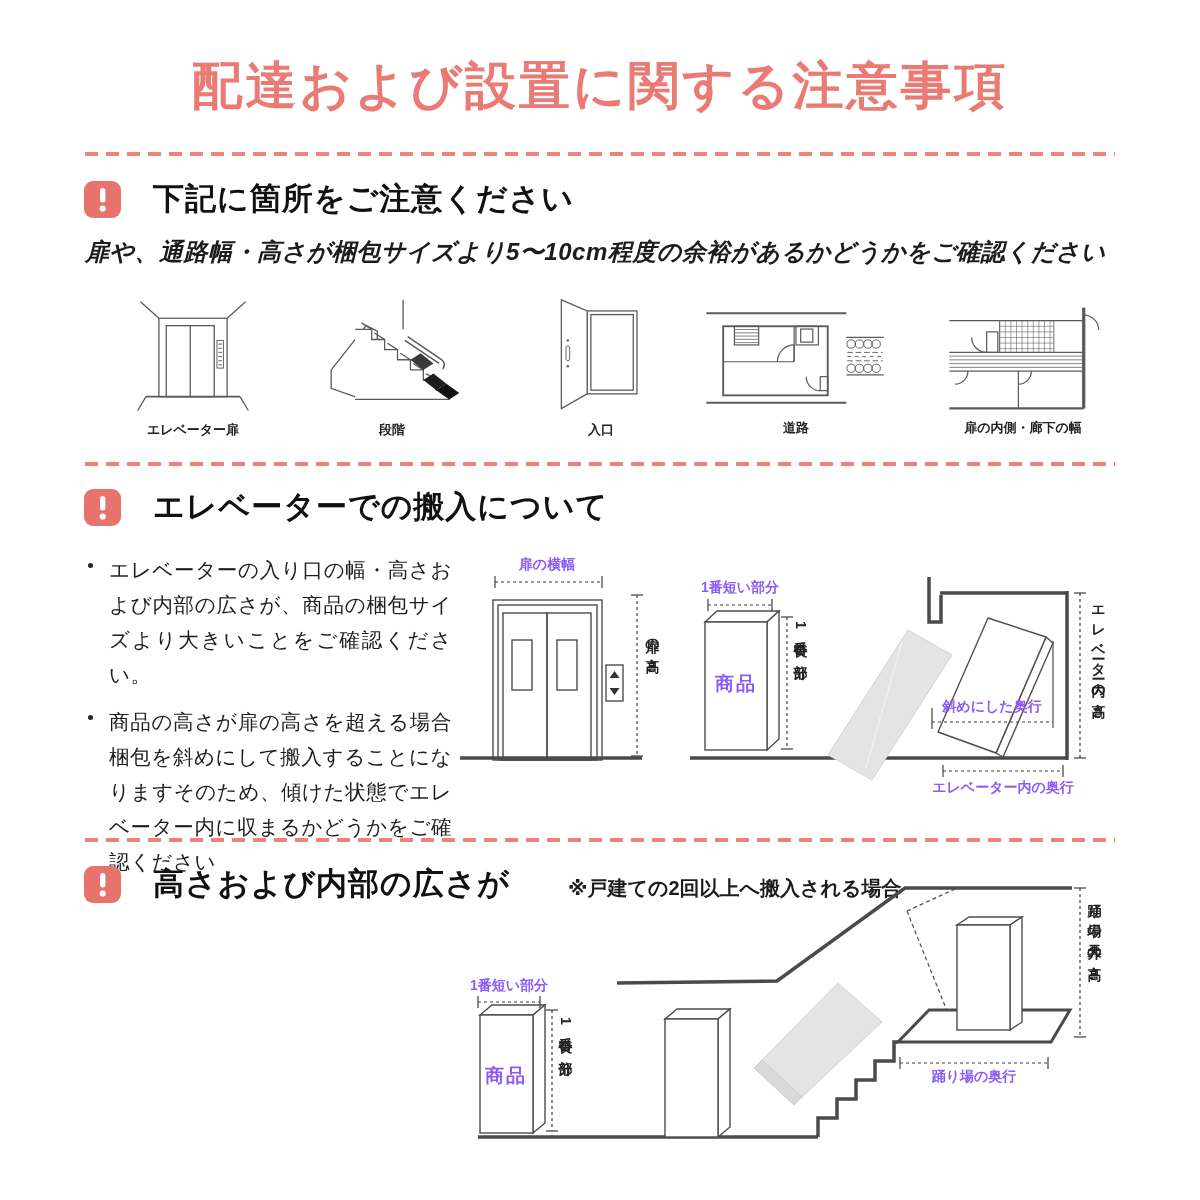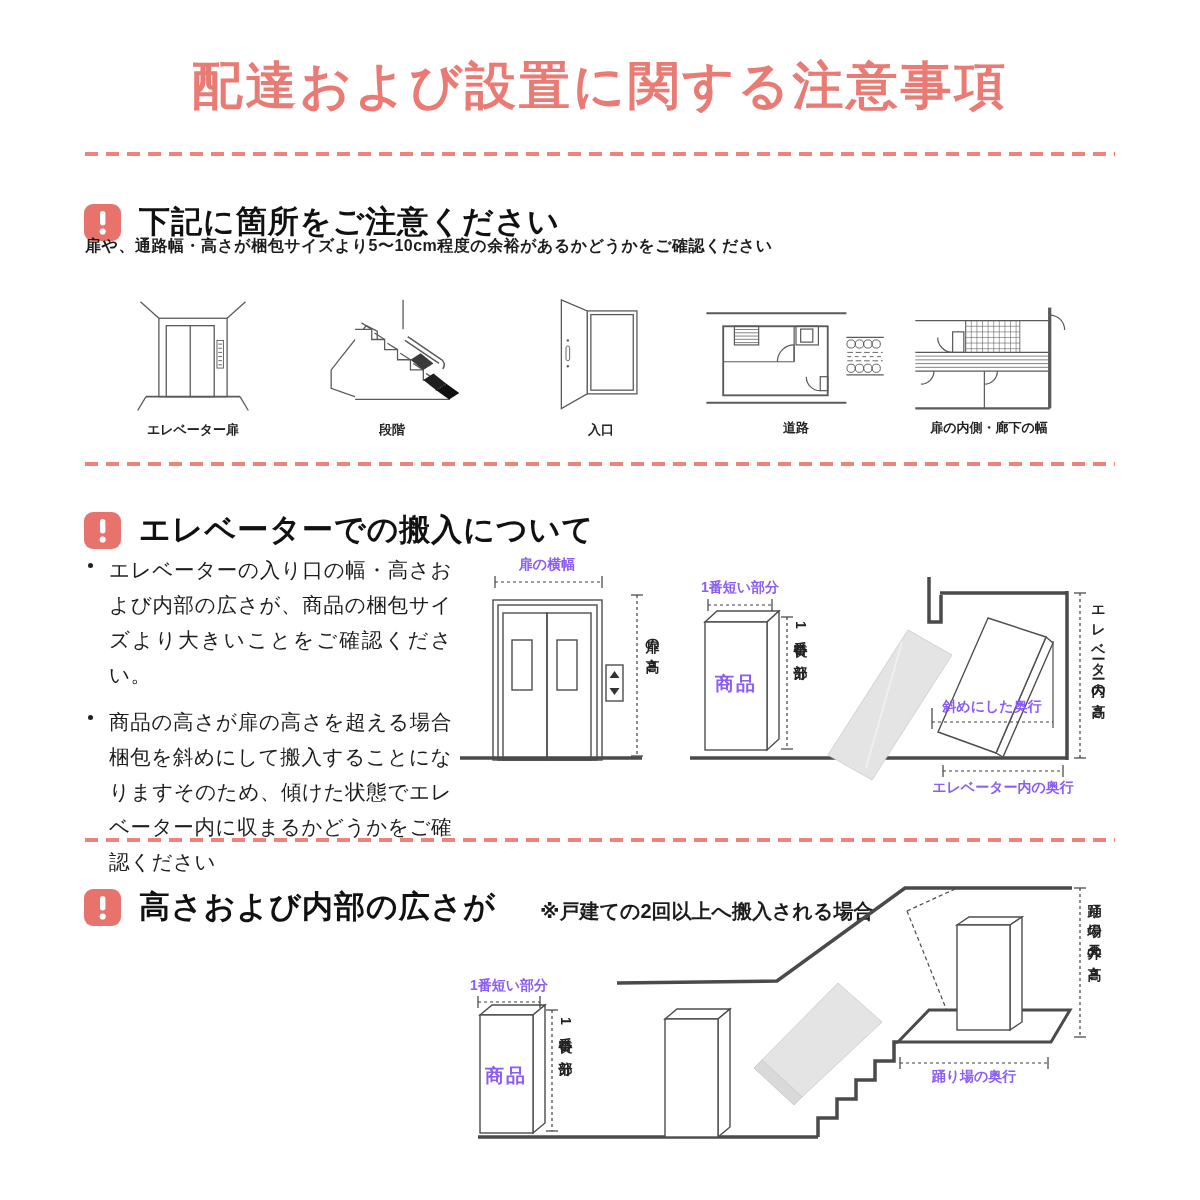--- a/index.html
+++ b/index.html
@@ -3,34 +3,34 @@
 <meta charset="utf-8">
 <style>
   html,body{margin:0;padding:0;background:#fff;}
   .page{position:relative;width:1157px;height:1200px;background:#fff;overflow:hidden;
         font-family:"Liberation Sans","DejaVu Sans",sans-serif;color:#1c1c1c;}
   .title{position:absolute;top:52px;left:0;width:1200px;text-align:center;
          font-size:51px;font-weight:900;letter-spacing:3px;color:#e97a74;}
   .divider{position:absolute;left:85px;width:1030px;height:4px;
            background:repeating-linear-gradient(90deg,#ef827b 0 13px,transparent 13px 21px);}
   .d1{top:152px}.d2{top:462px}.d3{top:838px}
-  .sec-header{position:absolute;display:flex;align-items:center;gap:18px;margin-top:23px;}
+  .sec-header{position:absolute;display:flex;align-items:center;gap:32px;}
   .h1{top:178px;left:84px}.h2{top:486px;left:84px}.h3{top:863px;left:84px}
   .warn-icon{width:37px;height:37px;border-radius:9px;background:#e8736d;flex:0 0 auto;}
   .sec-title{font-size:31px;font-weight:800;letter-spacing:1px;color:#111;white-space:nowrap;}
   .sec-note-inline{font-size:20px;font-weight:700;margin-left:26px;padding-top:8px;white-space:nowrap;}
-  .sec1-note{position:absolute;top:236px;left:85px;font-size:16px;font-weight:600;letter-spacing:.5px;}
+  .sec1-note{position:absolute;top:236px;left:85px;font-size:24px;font-weight:600;letter-spacing:.5px;font-style:italic;}
   .figure{position:absolute;display:flex;flex-direction:column;align-items:center;}
   .figure svg{display:block;}
   .fig-label{margin-top:5px;font-size:13px;font-weight:700;color:#222;white-space:nowrap;}
   .f1{left:118px;top:298px;width:150px}
   .f2{left:312px;top:298px;width:160px}
   .f3{left:540px;top:298px;width:122px}
   .f4{left:698px;top:302px;width:196px}
-  .f5{left:899px;top:302px;width:180px}
+  .f5{left:933px;top:302px;width:180px}
   .bullets{position:absolute;width:368px;display:flex;flex-direction:column;}
   .b2{left:88px;top:548px}.b3{left:86px;top:922px}
   .bullet{display:flex;gap:12px;margin-bottom:4px;}
   .bullet-dot{flex:0 0 auto;width:5px;height:5px;border-radius:50%;background:#222;margin-top:15px;}
   .bullet p{margin:4px;font-size:20.5px;line-height:35px;text-align:justify;letter-spacing:.5px;}
   .diagram{position:absolute;}
   .dg2{left:450px;top:555px;width:670px;height:255px;}
   .dg3{left:450px;top:865px;width:700px;height:300px;}
   .diagram svg{position:absolute;left:0;top:0;}
   .dlab{position:absolute;font-size:14px;font-weight:600;color:#8b5cf6;white-space:nowrap;transform:translateX(-50%);}

